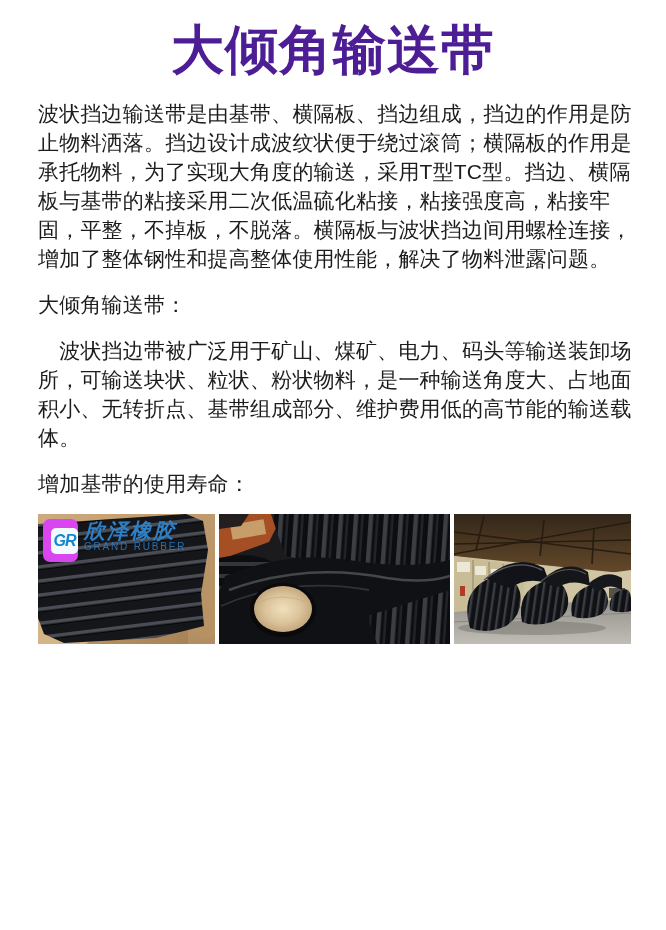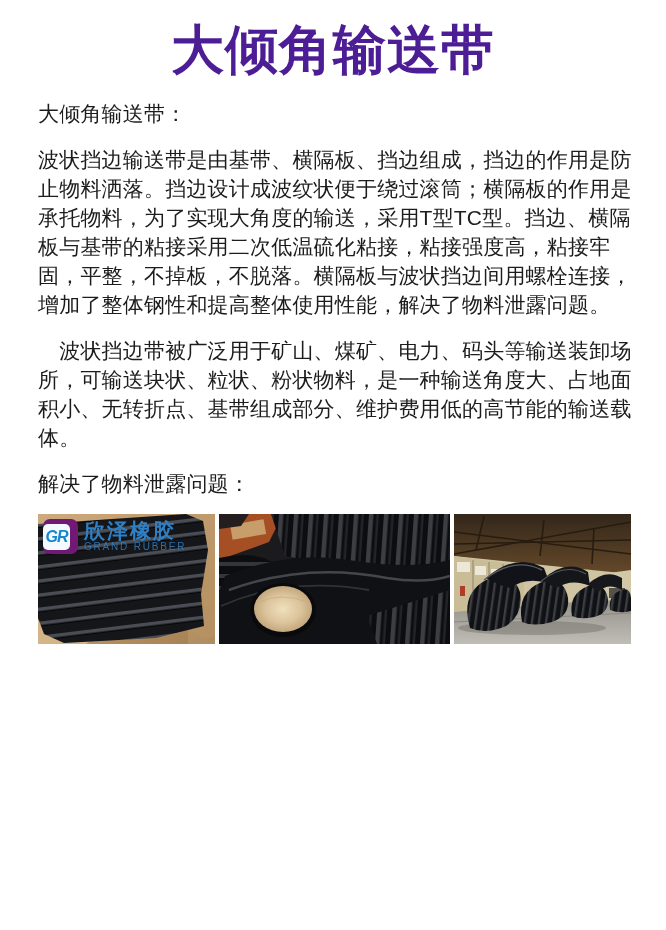--- a/index.html
+++ b/index.html
@@ -39,66 +39,67 @@
   }
   figure.photo { margin: 0; position: relative; font-size: 0; }
   figure.photo svg { display: block; }
 
   
   .logo {
     position: absolute; top: 5px; left: 5px;
     display: flex; align-items: flex-start; gap: 6px;
   }
   .logo-mark {
-    width: 35px; height: 35px;
-    background: #701a75;
+    width: 35px; height: 43px;
+    background: #d946ef;
     border-radius: 7px;
-    display: flex; align-items: center; justify-content: flex-start;
+    display: flex; align-items: center; justify-content: flex-end;
     box-sizing: border-box;
   }
   .logo-mark-inner {
     width: 27px; height: 26px;
     background: #f2faff;
     border-radius: 5px;
     display: flex; align-items: center; justify-content: center;
     color: #1787cd;
     font-weight: bold;
     font-style: italic;
     font-size: 16px;
     letter-spacing: -1px;
   }
   .logo-text { display: flex; flex-direction: column; }
   .logo-cn {
     color: #2f7fc4;
     font-size: 21px;
     line-height: 23px;
     font-weight: bold;
     letter-spacing: 2px;
+    font-style: italic;
   }
   .logo-en {
     color: #2f7fc4;
     font-size: 10px;
     line-height: 10px;
     letter-spacing: 1.8px;
     font-weight: normal;
     opacity: 0.85;
   }
 </style>
 </head>
 <body>
 
 <div class="page">
 
   <h1 class="title">大倾角输送带</h1>
 
   <div class="content">
+    <p>波状挡边输送带是由基带、横隔板、挡边组成，挡边的作用是防止物料洒落。挡边设计成波纹状便于绕过滚筒；横隔板的作用是承托物料，为了实现大角度的输送，采用T型TC型。挡边、横隔板与基带的粘接采用二次低温硫化粘接，粘接强度高，粘接牢固，平整，不掉板，不脱落。横隔板与波状挡边间用螺栓连接，增加了整体钢性和提高整体使用性能，解决了物料泄露问题。</p>
     <p>大倾角输送带：</p>
-    <p>波状挡边输送带是由基带、横隔板、挡边组成，挡边的作用是防止物料洒落。挡边设计成波纹状便于绕过滚筒；横隔板的作用是承托物料，为了实现大角度的输送，采用T型TC型。挡边、横隔板与基带的粘接采用二次低温硫化粘接，粘接强度高，粘接牢固，平整，不掉板，不脱落。横隔板与波状挡边间用螺栓连接，增加了整体钢性和提高整体使用性能，解决了物料泄露问题。</p>
     <p>　波状挡边带被广泛用于矿山、煤矿、电力、码头等输送装卸场所，可输送块状、粒状、粉状物料，是一种输送角度大、占地面积小、无转折点、基带组成部分、维护费用低的高节能的输送载体。</p>
-    <p>解决了物料泄露问题：</p>
+    <p>增加基带的使用寿命：</p>
   </div>
 
   <div class="gallery">
 
     <figure class="photo">
       <svg width="177" height="130" viewBox="0 0 177 130">
         <defs>
           <linearGradient id="f1bg" x1="0" y1="0" x2="1" y2="1">
             <stop offset="0" stop-color="#cdab7e"></stop>
             <stop offset="0.55" stop-color="#bb9366"></stop>

